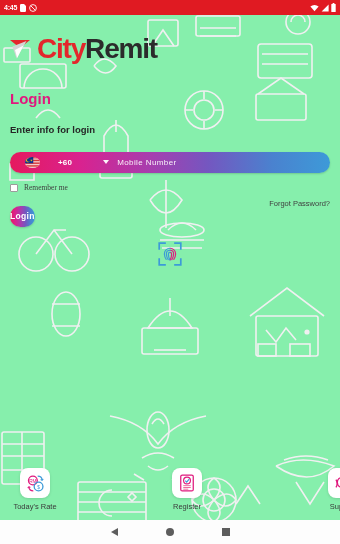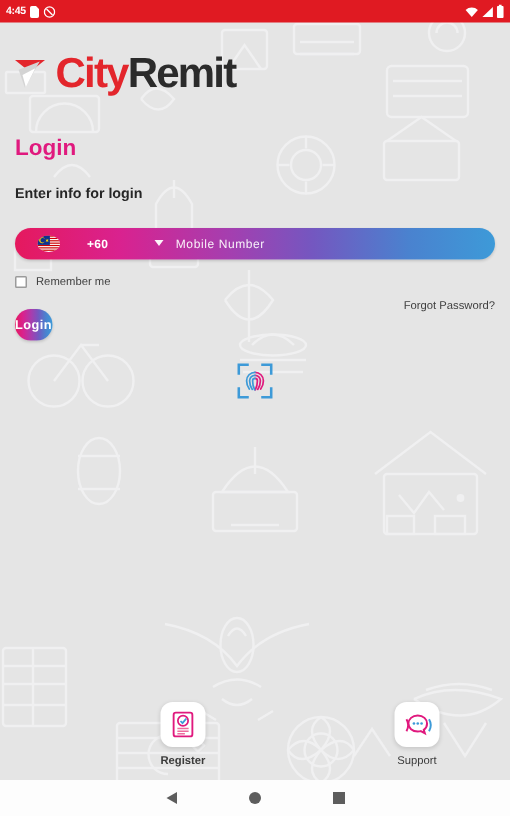--- a/index.html
+++ b/index.html
@@ -5,21 +5,21 @@
   * { box-sizing: border-box; margin: 0; padding: 0; }
   html, body {
     width: 340px; height: 544px;
     font-family: "Liberation Sans", sans-serif;
     background: #ffffff;
     overflow: hidden;
   }
   #app {
     position: relative;
     width: 340px; height: 544px;
-    background: #e5e5e5;
+    background: #86efac;
     overflow: hidden;
   }
 
   
   .watermark {
     position: absolute;
     top: 14px; left: 0;
     width: 340px; height: 510px;
     opacity: 1;
     pointer-events: none;
@@ -157,20 +157,21 @@
     width: 8px; height: 8px;
     border: 1px solid #9b9b9b;
     background: #ffffff;
     border-radius: 1px;
     flex: 0 0 auto;
   }
   .cbox-label {
     color: #3f3f3f;
     font-size: 7.5px;
     margin-left: 6px;
+    font-family: Liberation Serif, serif;
   }
   .forgot {
     margin-left: auto;
     color: #3f3f3f;
     font-size: 7.5px;
     margin-top: 32px;
   }
 
   
   .login-btn {
@@ -222,21 +223,21 @@
   }
   .nav-item {
     flex: 0 0 auto;
     display: flex;
     flex-direction: column;
     align-items: center;
     cursor: pointer;
     width: 60px;
   }
   .nav-rate { margin-left: 5px; }
-  .nav-reg  { margin-left: 92px; font-weight: bold; }
+  .nav-reg  { margin-left: 92px; }
   .nav-sup  { margin-left: 96px; }
   .nav-icon {
     width: 30px; height: 30px;
     background: #ffffff;
     border-radius: 8px;
     box-shadow: 0 1px 3px rgba(0,0,0,0.13);
     display: flex;
     align-items: center;
     justify-content: center;
   }
@@ -460,20 +461,35 @@
           <path d="M12 6.2 C8.9 6.2 6.4 8.7 6.4 11.8 C6.4 14 7.1 15.9 8.2 17.4" stroke="#3d9ad8"></path>
           <path d="M12 8.2 C10 8.2 8.4 9.8 8.4 11.8 C8.4 14.1 9.1 16 10.2 17.6" stroke="#3d9ad8"></path>
           <path d="M12 10.3 C11.1 10.3 10.4 11 10.4 11.9 C10.4 14.3 10.9 16.3 11.8 17.9" stroke="#3d9ad8"></path>
         </g>
       </svg>
     </button>
   </div>
 
   <div class="bottom-nav">
 
+    <div class="nav-item nav-rate">
+      <div class="nav-icon">
+        <svg width="21" height="21" viewBox="0 0 24 24">
+          <circle cx="9" cy="8.5" r="5" fill="none" stroke="#e0197e" stroke-width="1.5"></circle>
+          <text x="9" y="11" font-size="5.4" fill="#e0197e" text-anchor="middle" font-family="Liberation Sans, sans-serif">RM</text>
+          <circle cx="15.5" cy="15.5" r="5" fill="none" stroke="#3d9ad8" stroke-width="1.5"></circle>
+          <text x="15.5" y="18" font-size="5.6" fill="#3d9ad8" text-anchor="middle" font-family="Liberation Sans, sans-serif">$</text>
+          <path d="M14.5 3.6 q4.6 0 5 4.2" fill="none" stroke="#3d9ad8" stroke-width="1.3"></path>
+          <path d="M19.5 8.4 l1.3 -1.6 M19.5 8.4 l-1.6 -1" stroke="#3d9ad8" stroke-width="1.3" fill="none"></path>
+          <path d="M9.5 20.4 q-4.6 0 -5 -4.2" fill="none" stroke="#e0197e" stroke-width="1.3"></path>
+          <path d="M4.5 15.6 l-1.3 1.6 M4.5 15.6 l1.6 1" stroke="#e0197e" stroke-width="1.3" fill="none"></path>
+        </svg>
+      </div>
+      <span class="nav-label">Today's Rate</span>
+    </div>
 
     <div class="nav-item nav-reg">
       <div class="nav-icon">
         <svg width="20" height="20" viewBox="0 0 24 24">
           <rect x="4.5" y="2.5" width="15" height="19" rx="1.8" fill="none" stroke="#e0197e" stroke-width="1.5"></rect>
           <circle cx="12" cy="9" r="4.1" fill="none" stroke="#e0197e" stroke-width="1.4"></circle>
           <path d="M10 9.2 l1.6 1.7 l3 -3.6" fill="none" stroke="#3d9ad8" stroke-width="1.4"></path>
           <path d="M7.5 15.2 h9 M7.5 17.4 h9 M7.5 19.4 h6" stroke="#ee6b9e" stroke-width="1.2"></path>
         </svg>
       </div>

